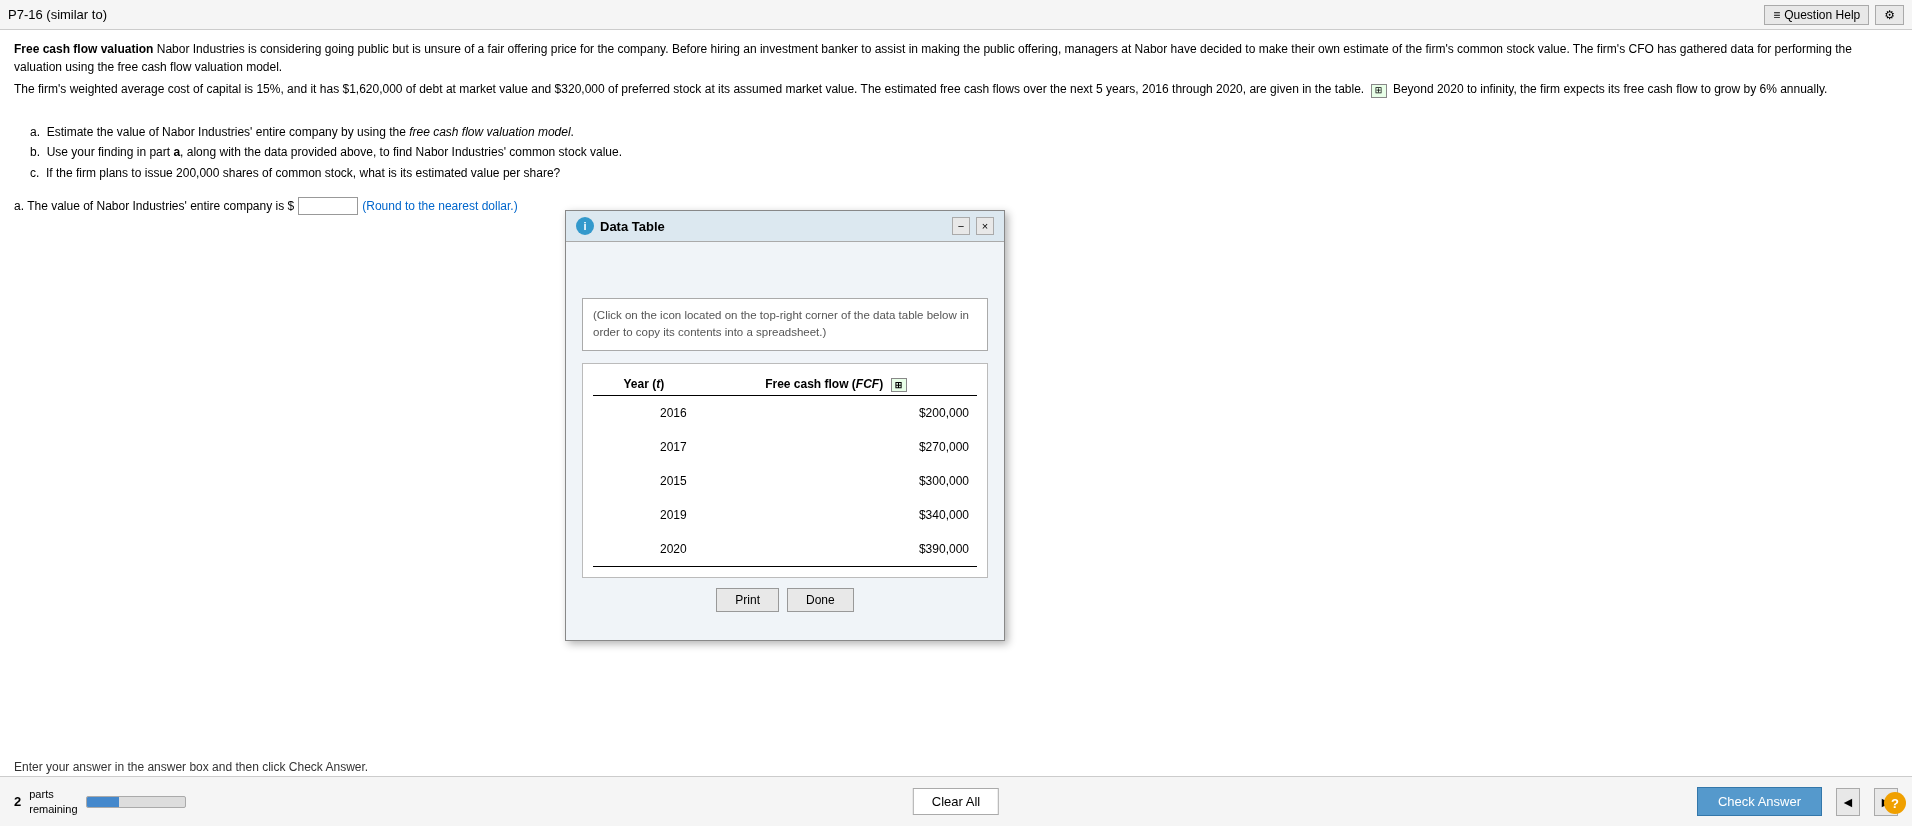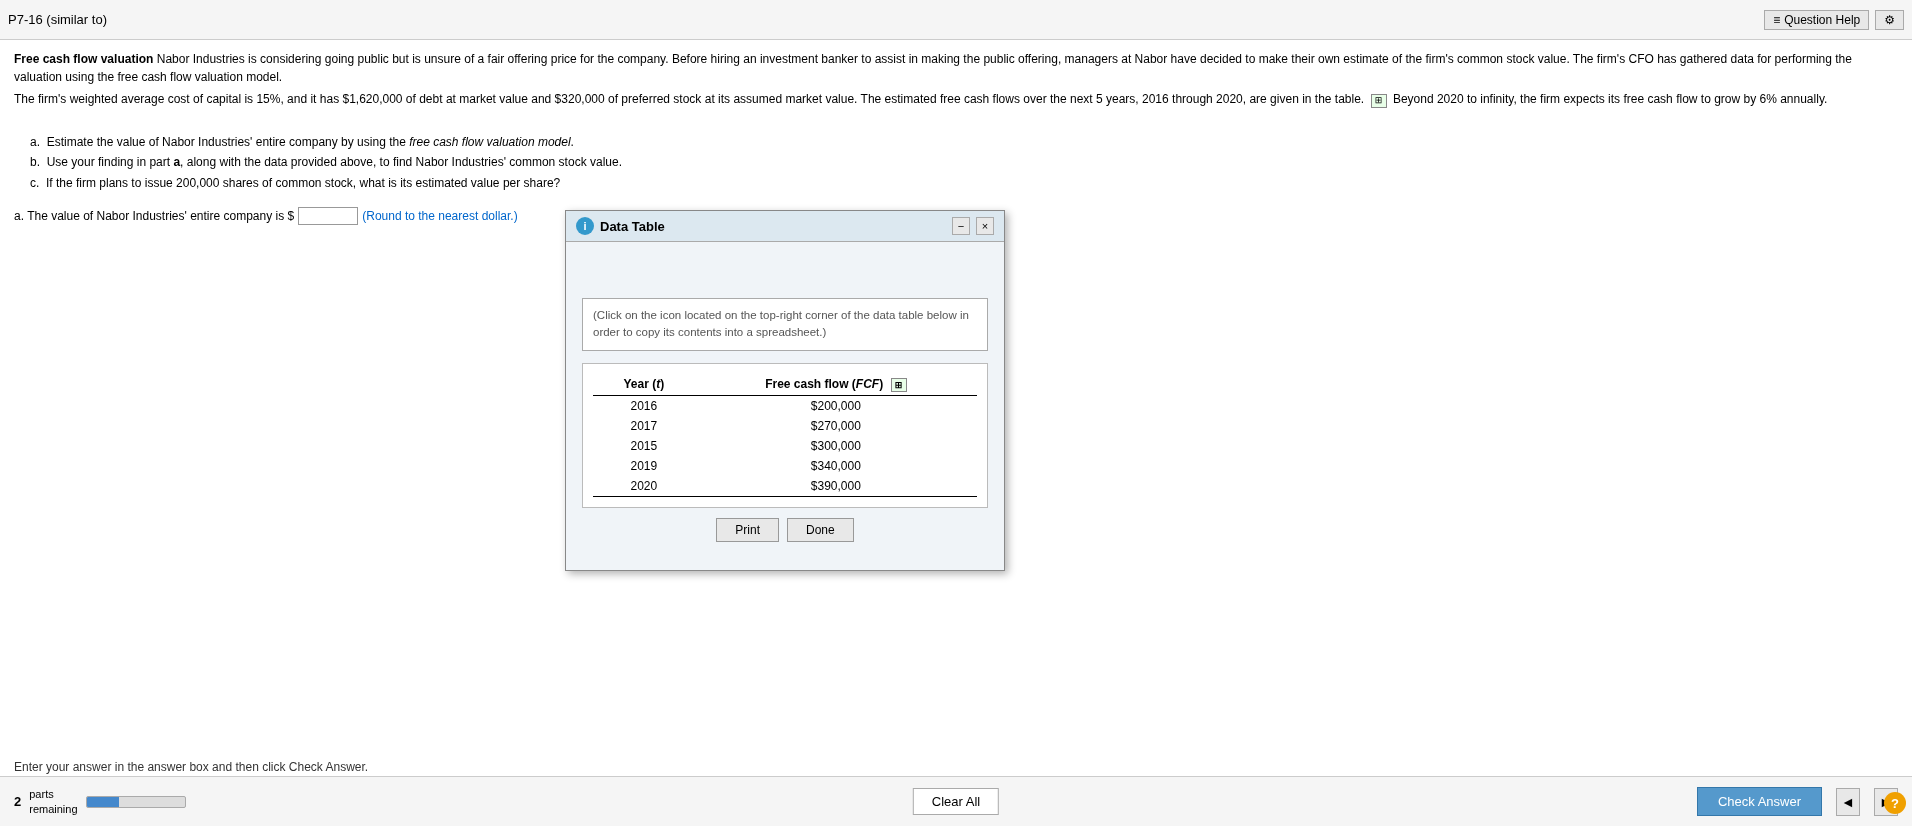--- a/index.html
+++ b/index.html
@@ -14,21 +14,21 @@
     }
 
     
     #title-bar {
       display: flex;
       align-items: center;
       justify-content: space-between;
       padding: 4px 8px;
       border-bottom: 1px solid #ccc;
       background: #f5f5f5;
-      height: 40px;
+      height: 30px;
     }
     #title-bar-left {
       font-size: 13px;
       font-weight: normal;
     }
     #title-bar-right {
       display: flex;
       align-items: center;
       gap: 6px;
     }
@@ -183,22 +183,22 @@
 
     #data-table-inner th {
       font-weight: bold;
       font-size: 12px;
       text-align: center;
       padding: 3px 8px;
       border-bottom: 1px solid #000;
     }
 
     #data-table-inner td {
-      text-align: center;
-      padding: 3px 8px;
+      text-align: right;
+      padding: 10px 8px;
       font-size: 12px;
     }
 
     #data-table-inner tr:last-child td {
       border-bottom: 1px solid #000;
     }
 
     .spreadsheet-icon {
       display: inline-flex;
       align-items: center;

